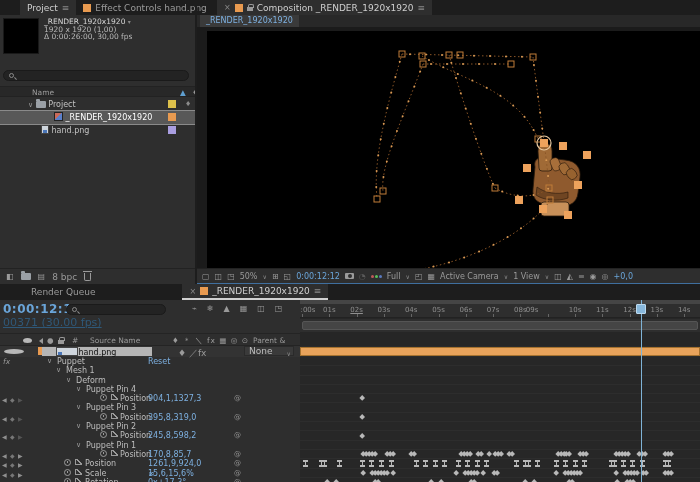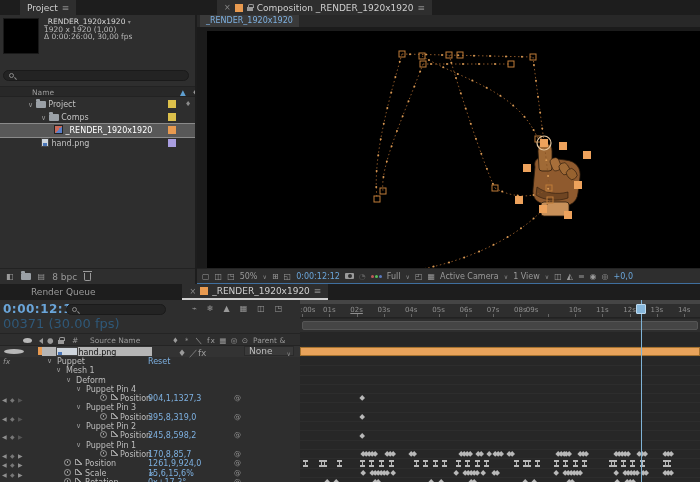--- a/index.html
+++ b/index.html
@@ -56,21 +56,21 @@
   .rgbdots { display:inline-flex; gap:1px; }
   .rgbdots i { width:3px; height:3px; border-radius:50%; display:block; }
 
   
   #tlPanel { left:0; top:284px; width:700px; height:198px; }
   #tlTabs { height:16px; }
   #tlTabs .tab.active { border-bottom:2px solid #d0d0d0; }
   #tlBody { position:absolute; left:0; top:16px; width:700px; height:182px; background:#2e2e2e; }
   #tcBlock { position:absolute; left:3px; top:2px; }
   #tcMain { font-size:12px; font-weight:bold; color:#6aa5d9; letter-spacing:0.5px; }
-  #tcFrames { font-size:13px; color:#2f5878; }
+  #tcFrames { font-size:11px; color:#2f5878;text-decoration:underline; }
   #tlSearch { left:66px; top:4px; width:100px; }
   #tlIcons { position:absolute; left:192px; top:4px; display:flex; gap:10px; color:#9a9a9a; font-size:9px; }
   #tlCols { position:absolute; left:0; top:33px; width:300px; height:13px; background:#2e2e2e; border-top:1px solid #242424; border-bottom:1px solid #242424; font-size:7.5px; color:#9a9a9a; }
   #layerRowL { position:absolute; left:0; top:46px; width:300px; height:11px; background:#333; }
   #layerName { position:absolute; left:42px; top:1px; width:110px; height:9px; background:#b5b5b5; color:#111; font-size:8px; line-height:9px; padding-left:12px; }
   .icon-eye { display:inline-block; width:9px; height:5px; background:#b8b8b8; border-radius:50%; }
   .icon-lock { display:inline-block; width:6px; height:4px; background:#9a9a9a; position:relative; margin-top:3px; }
   .icon-lock::before { content:""; position:absolute; left:1px; top:-3px; width:4px; height:3px; border:1px solid #9a9a9a; border-bottom:none; border-radius:2px 2px 0 0; }
   .icon-spk { width:0; height:0; border:3px solid transparent; border-right:4px solid #9a9a9a; display:inline-block; }
 
@@ -111,20 +111,24 @@
 <body>
 
 <div id="stage">
 
   <div id="projPanel" class="abs">
     <div class="tabbar">
       <div class="tab active">
         <span>Project</span>
         <span class="hamb">≡</span>
       </div>
+      <div class="tab">
+        <span class="chip"></span>
+        <span>Effect Controls hand.png</span>
+      </div>
     </div>
     <div id="projBody">
       <div id="thumb"></div>
       <div id="compInfo">
         <div class="l1"><span>_RENDER_1920x1920</span>
           <span class="ddv">▾</span></div>
         <div>1920 x 1920 (1,00)</div>
         <div>Δ 0:00:26:00, 30,00 fps</div>
       </div>
       <div class="searchbox" style="left:3px; top:55px; width:186px;">
@@ -134,24 +138,20 @@
         <span class="abs" style="left:12px; top:1px;">Name</span>
         <span class="abs" style="left:160px; top:1px; color:#5f9fd0;">▲</span>
         <span class="abs" style="left:172px; top:1px;">♦</span>
         <span class="abs" style="left:185px; top:1px;">Typ</span>
       </div>
       <div id="projTree">
           <div class="tree-row">
             <span class="abs" style="left:8px; top:0;"><span class="tw">∨</span> <span class="icon-folder"></span> <span>Project</span></span>
             <span class="labelsq" style="left:168px; background:#dcc04b;"></span>
             <span class="icon-net">♦</span>
-          </div>
-          <div class="tree-row">
-            <span class="abs" style="left:21px; top:0;"><span class="tw">∨</span> <span class="icon-folder"></span> <span>Comps</span></span>
-            <span class="labelsq" style="left:168px; background:#dcc04b;"></span>
           </div>
           <div class="tree-row sel">
             <span class="abs" style="left:34px; top:0;"><span class="icon-comp"></span> <span>_RENDER_1920x1920</span></span>
             <span class="labelsq" style="left:168px; background:#e89a50;"></span>
           </div>
           <div class="tree-row">
             <span class="abs" style="left:21px; top:0;"><span class="icon-footage"></span> <span>hand.png</span></span>
             <span class="labelsq" style="left:168px; background:#a99ee0;"></span>
           </div>
         </div>

